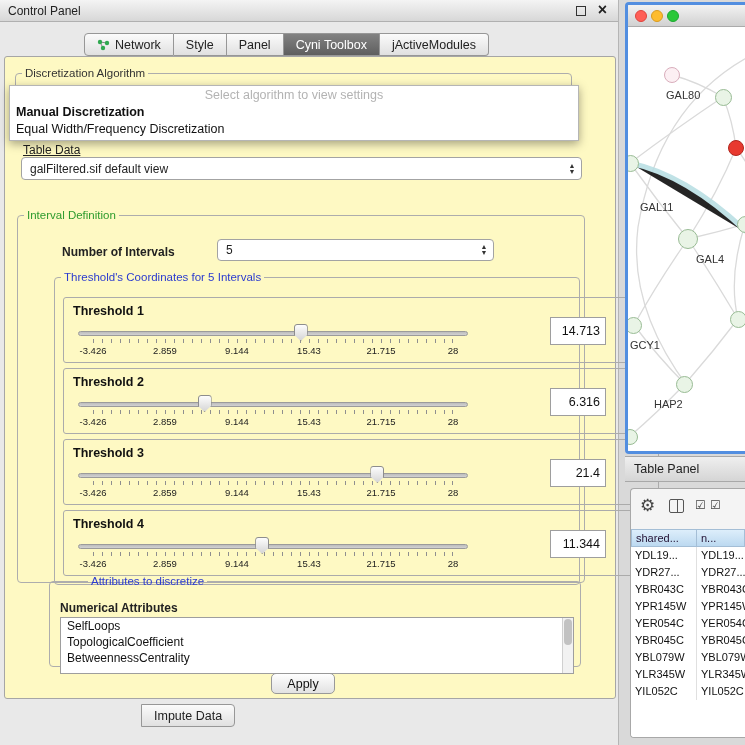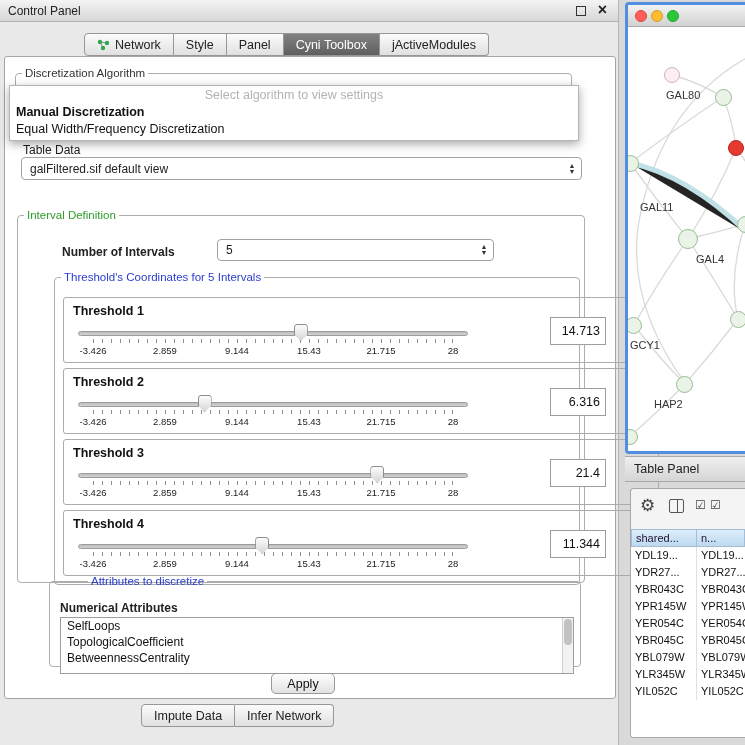--- a/index.html
+++ b/index.html
@@ -19,21 +19,21 @@
   .tabbar.top { left:84px; top:33px; }
   .tabbar.bottom { left:141px; top:704px; }
   .tab { display:flex; align-items:center; gap:5px; padding:0 12px; font-size:12.5px;
     background:linear-gradient(#fbfbfb,#e0e0e0); border:1px solid #979797; border-left:none;
     color:#222; white-space:nowrap; cursor:default; }
   .tab:first-child { border-left:1px solid #979797; border-radius:4px 0 0 4px; }
   .tab:last-child { border-radius:0 4px 4px 0; }
   .tab.selected { background:linear-gradient(#828282,#5f5f5f); color:#fff; }
 
   .main-panel { position:absolute; left:4px; top:56px; width:612px; height:643px;
-    border:1px solid #a6a6a6; border-radius:3px; background:#ffffff; }
+    border:1px solid #a6a6a6; border-radius:3px; background:#fef9c3; }
 
   fieldset.group { position:absolute; border:1px solid #adadad; border-radius:4px; }
   legend { font-size:11.5px; padding:0 3px; margin-left:6px; white-space:nowrap; }
   .gray-legend { color:#333; }
   .green-legend { color:#2e9b2e; }
   .blue-legend { color:#2b3bcf; }
 
   
   .popup { position:absolute; left:4px; top:28px; width:570px; background:#fff;
     border:1px solid #b5b5b5; box-shadow:0 3px 9px rgba(0,0,0,0.35); z-index:30; padding:1px 0 2px; }
@@ -165,21 +165,21 @@
     <fieldset class="group" style="left:10px; top:10px; width:557px; height:64px;">
       <legend class="gray-legend">Discretization Algorithm</legend>
     </fieldset>
 
     <div class="popup">
       <div class="popup-placeholder">Select algorithm to view settings</div>
       <div class="popup-opt boldopt">Manual Discretization</div>
       <div class="popup-opt">Equal Width/Frequency Discretization</div>
     </div>
 
-    <div class="field-label" style="left:18px; top:86px;">Table Data</div>
+    <div class="field-label" style="left:18px; top:86px;text-decoration:underline;">Table Data</div>
     <div class="combo" style="left:16px; top:100px; width:561px; height:23px;">
       <span class="combo-text">galFiltered.sif default view</span>
       <span class="stepper">
         <span>▲</span>
         <span>▼</span>
       </span>
     </div>
 
     <fieldset class="group" style="left:12px; top:152px; width:568px; height:374px;">
       <legend class="green-legend">Interval Definition</legend>
@@ -283,23 +283,20 @@
         </div>
       </div>
     </fieldset>
 
     <button class="apply-btn">Apply</button>
   </div>
 
   <div class="tabbar bottom">
     <div class="tab">
       <span>Impute Data</span>
-    </div>
-    <div class="tab">
-      <span>Infer Network</span>
     </div>
   </div>
 </div>
 
 <div class="network-window">
   <div class="mac-titlebar">
     <span class="dot red"></span>
     <span class="dot yellow"></span>
     <span class="dot green"></span>
   </div>

